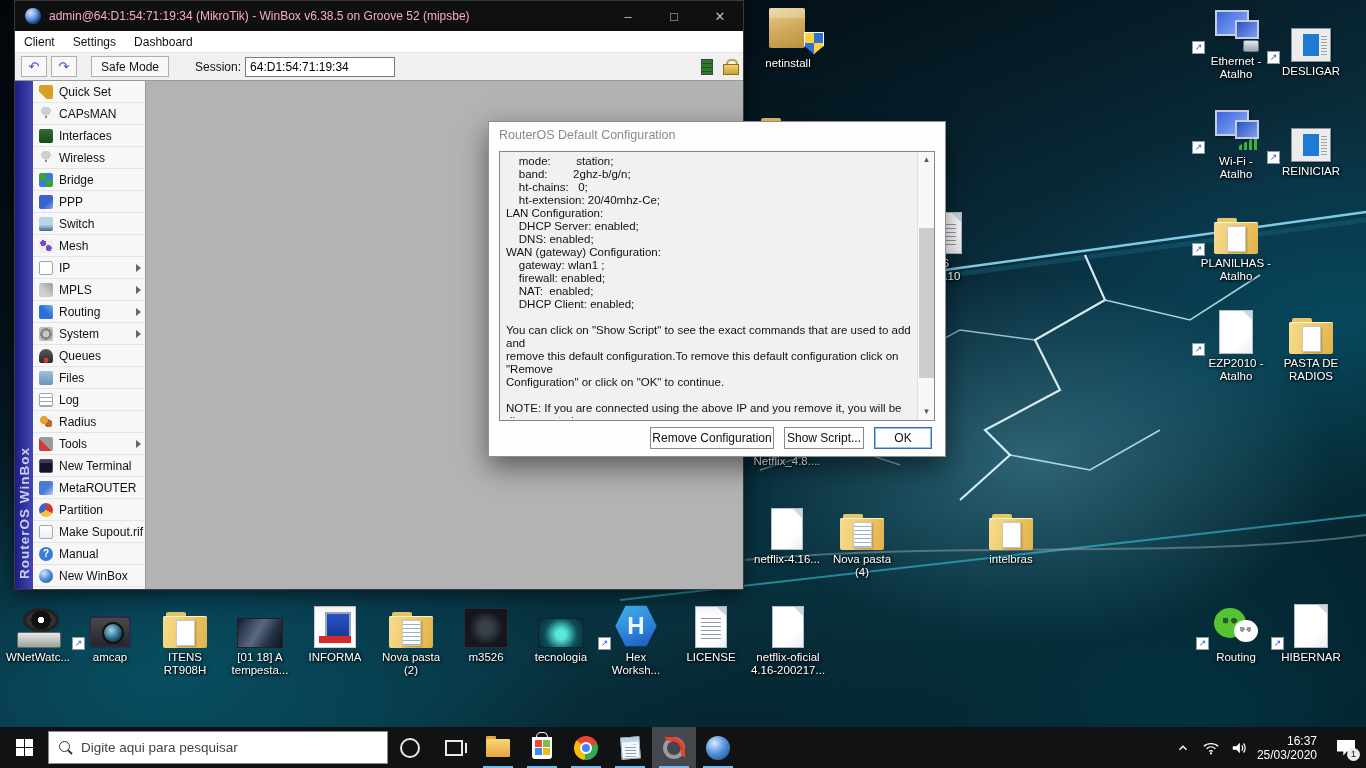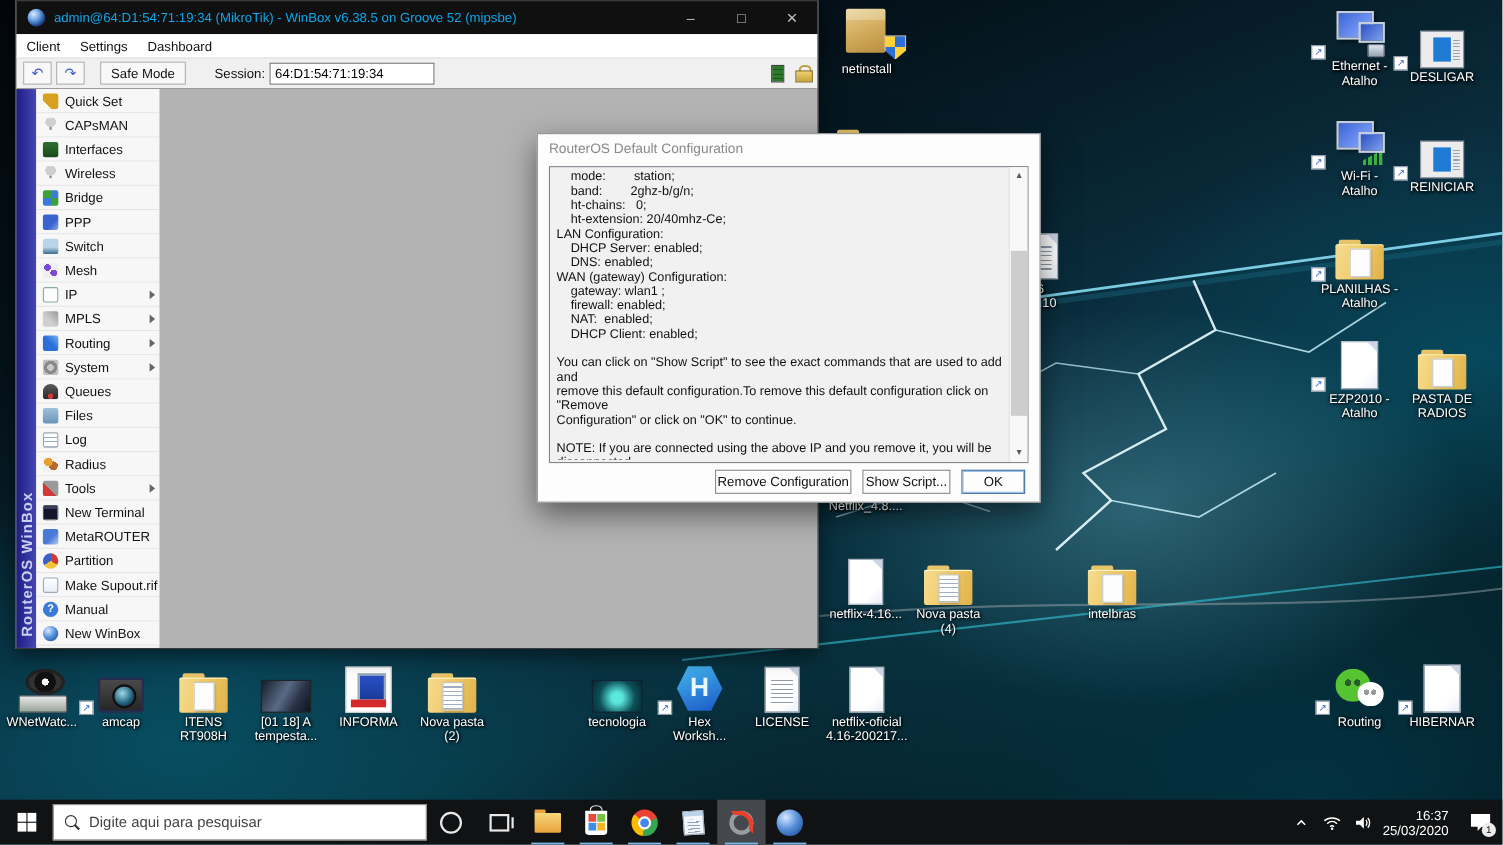--- a/index.html
+++ b/index.html
@@ -61,21 +61,21 @@
     clip-path:polygon(0 0,100% 0,100% 62%,50% 100%,0 62%); border:1px solid #fff; }
   .g-informa { width:42px; height:42px; background:#fff; border:1px solid #ccc; }
   .g-informa::before { content:""; position:absolute; top:5px; left:10px; width:22px; height:22px; background:linear-gradient(#2a52c8,#1a3a9a); border:2px solid #9ab; }
   .g-informa::after { content:""; position:absolute; bottom:4px; left:4px; right:4px; height:7px; background:#d42a2a; }
   .sc { position:absolute; z-index:3; left:-2px; bottom:-2px; width:13px; height:13px; background:#fff; border:1px solid #8a98a8; }
   .sc::after { content:"\2197"; display:block; font-size:9px; line-height:11px; color:#2b5fd0; text-align:center; }
   
   #winbox { position:absolute; left:14px; top:0; width:730px; height:590px; z-index:2; border:1px solid #3a3a3a; box-shadow:0 6px 18px rgba(0,0,0,.5); background:#b3b3b3; display:flex; flex-direction:column; }
   #wb-title { height:30px; background:#101010; display:flex; align-items:center; padding-left:10px; }
   .sphere { width:16px; height:16px; border-radius:50%; background:radial-gradient(circle at 35% 30%, #d6e8ff, #5a93dc 45%, #1d4e9e 90%); box-shadow:inset -2px -2px 3px rgba(0,0,50,.4); }
-  #wb-title .t { margin-left:8px; font-size:12px; color:#0ea5e9; flex:1; white-space:nowrap; overflow:hidden; }
+  #wb-title .t { margin-left:8px; font-size:12px; color:#f9a8d4; flex:1; white-space:nowrap; overflow:hidden; }
   .cap { width:46px; height:30px; display:flex; align-items:center; justify-content:center; color:#c0c0c0; font-size:13px; }
   #wb-menu { height:22px; background:#fff; display:flex; align-items:center; border-bottom:1px solid #e6e6e6; }
   #wb-menu span { font-size:12px; color:#111; padding:0 9px; }
   #wb-tools { height:28px; background:#f0f0f0; border-bottom:1px solid #9a9a9a; display:flex; align-items:center; padding:0 6px; gap:4px; }
   .tbtn { height:21px; background:#f8f8f8; border:1px solid #b0b0b0; font-size:12px; display:flex; align-items:center; justify-content:center; color:#111; }
   .tbtn.sq { width:26px; color:#3a57c8; font-size:13px; }
   #safe-mode { width:78px; margin-left:10px; }
   #sess-label { font-size:12px; margin-left:22px; color:#111; }
   #sess-input { width:150px; height:20px; border:1px solid #7a7a7a; background:#fff; font-size:12px; font-family:"Liberation Sans",sans-serif; padding:0 4px; }
   .grow { flex:1; }
@@ -321,20 +321,26 @@
   </div>
   <div class="dicon" style="left:375px;top:600px;width:72px;">
     <div class="ic">
         <span class="g g-folder">
           <span class="pg pg-lines"></span>
         </span>
       </div>
     <div class="dlabel">Nova pasta
 (2)</div>
   </div>
+  <div class="dicon" style="left:450px;top:600px;width:72px;">
+    <div class="ic">
+        <span class="g g-imgchip"></span>
+      </div>
+    <div class="dlabel">m3526</div>
+  </div>
   <div class="dicon" style="left:525px;top:600px;width:72px;">
     <div class="ic">
         <span class="g g-imgteal"></span>
       </div>
     <div class="dlabel">tecnologia</div>
   </div>
   <div class="dicon" style="left:600px;top:600px;width:72px;">
     <div class="ic">
         <span class="g g-hex"></span>
         <span class="sc"></span>

